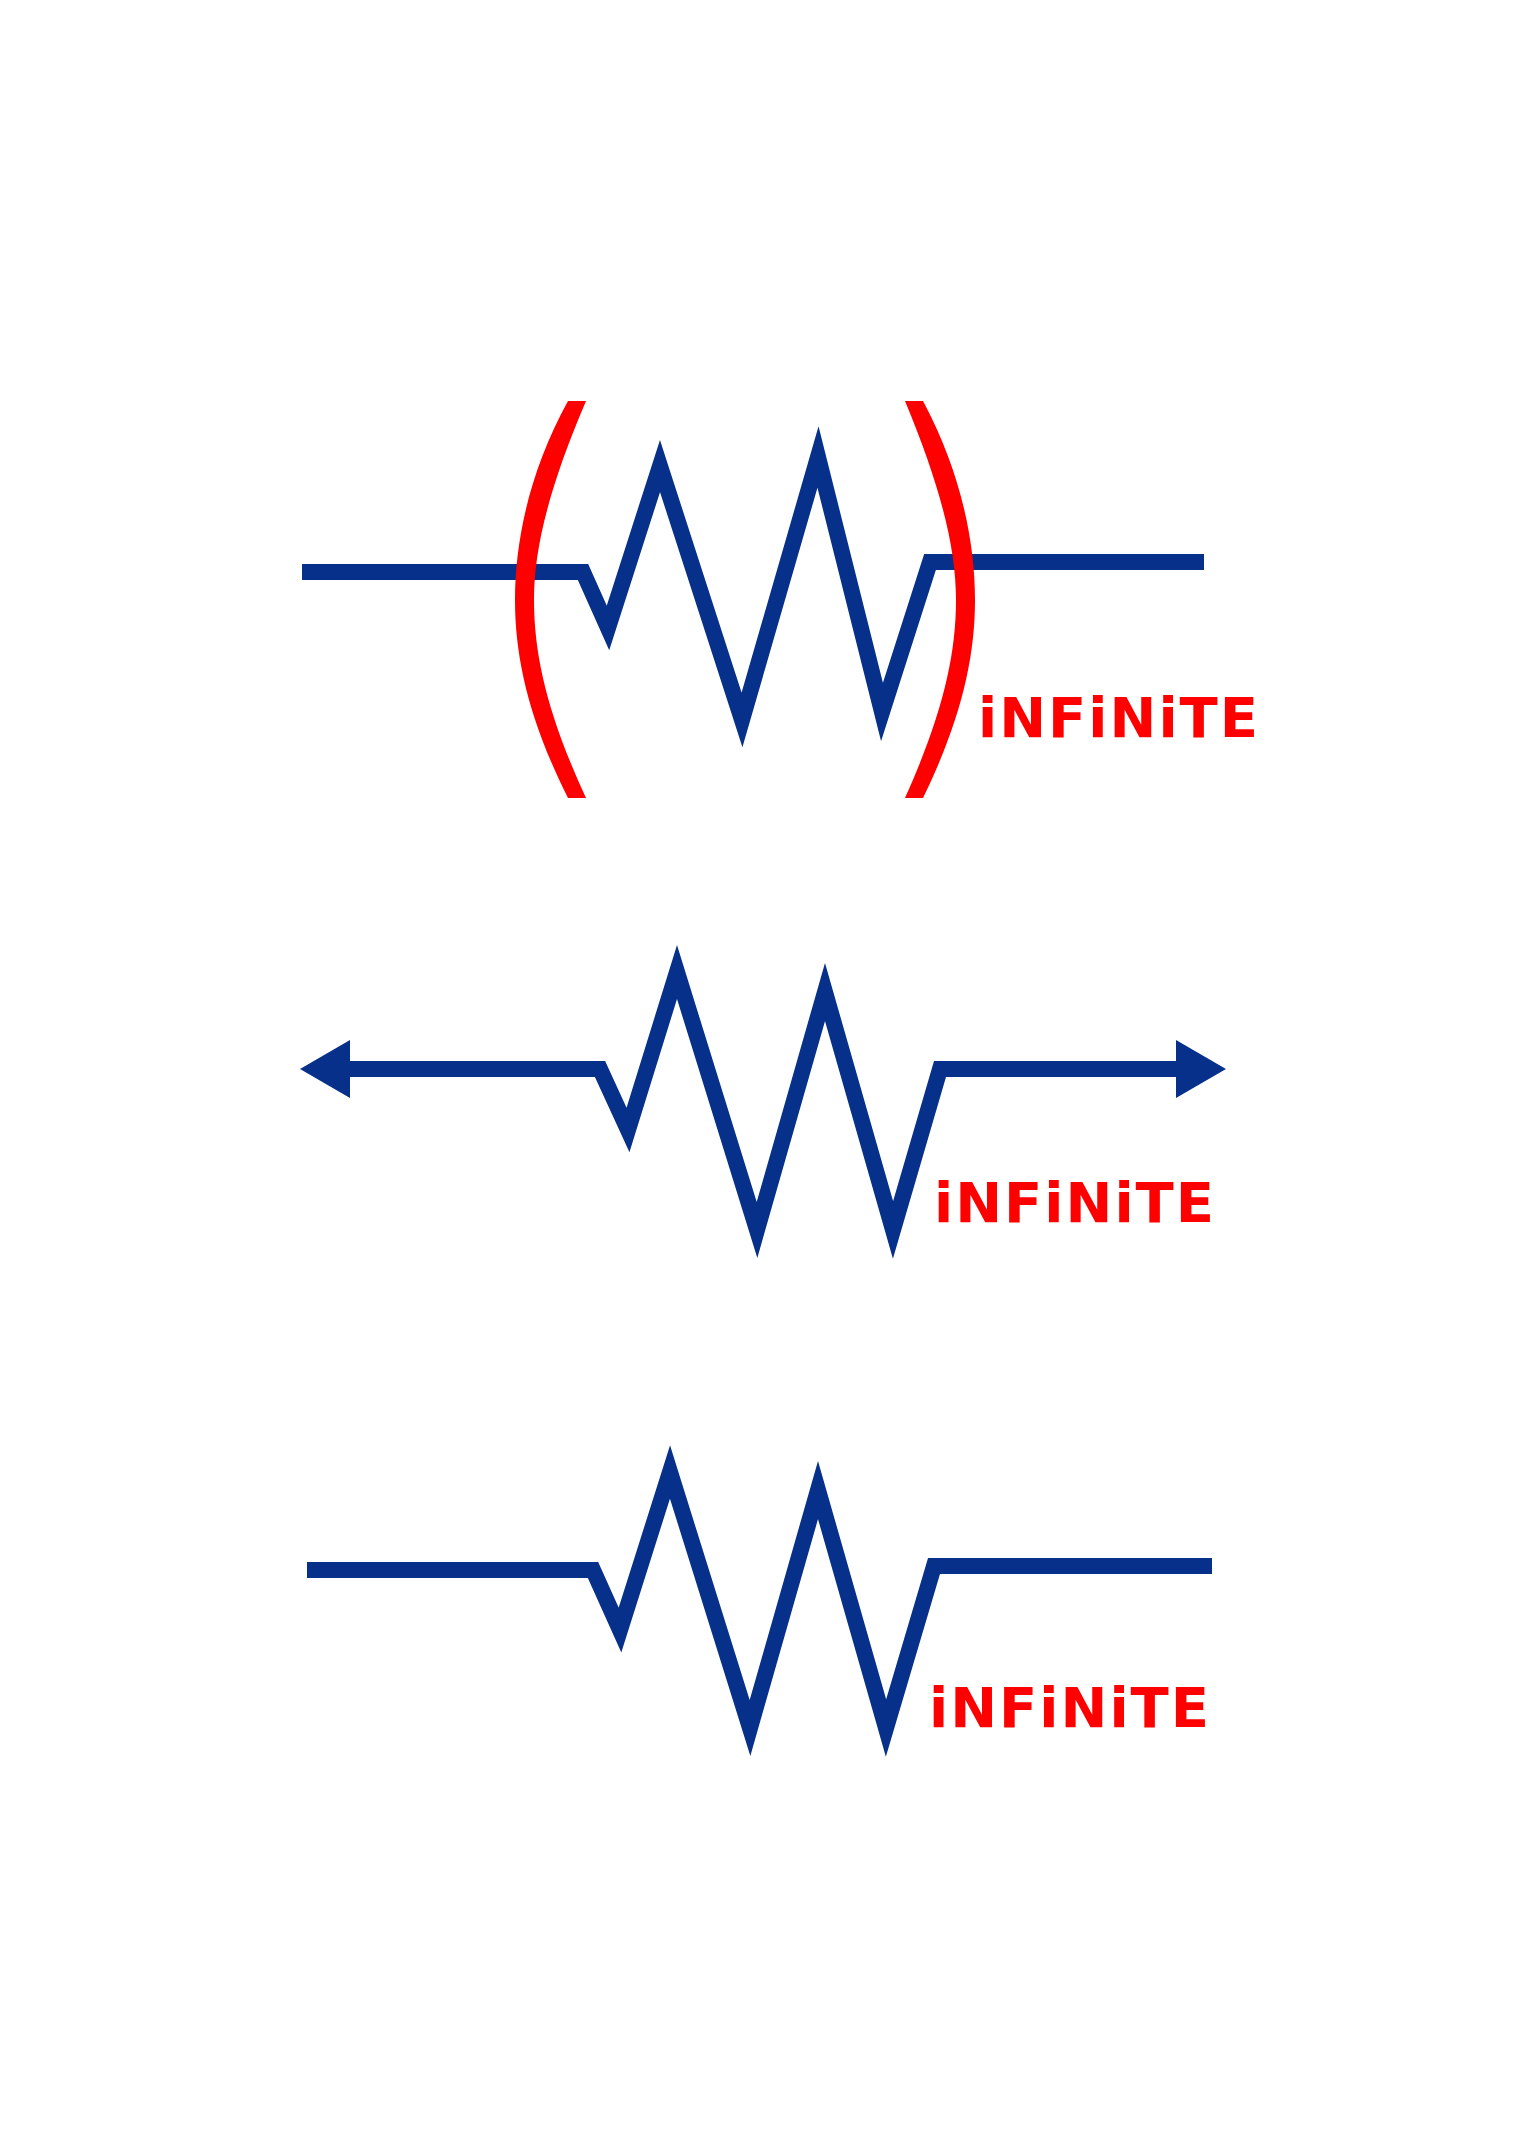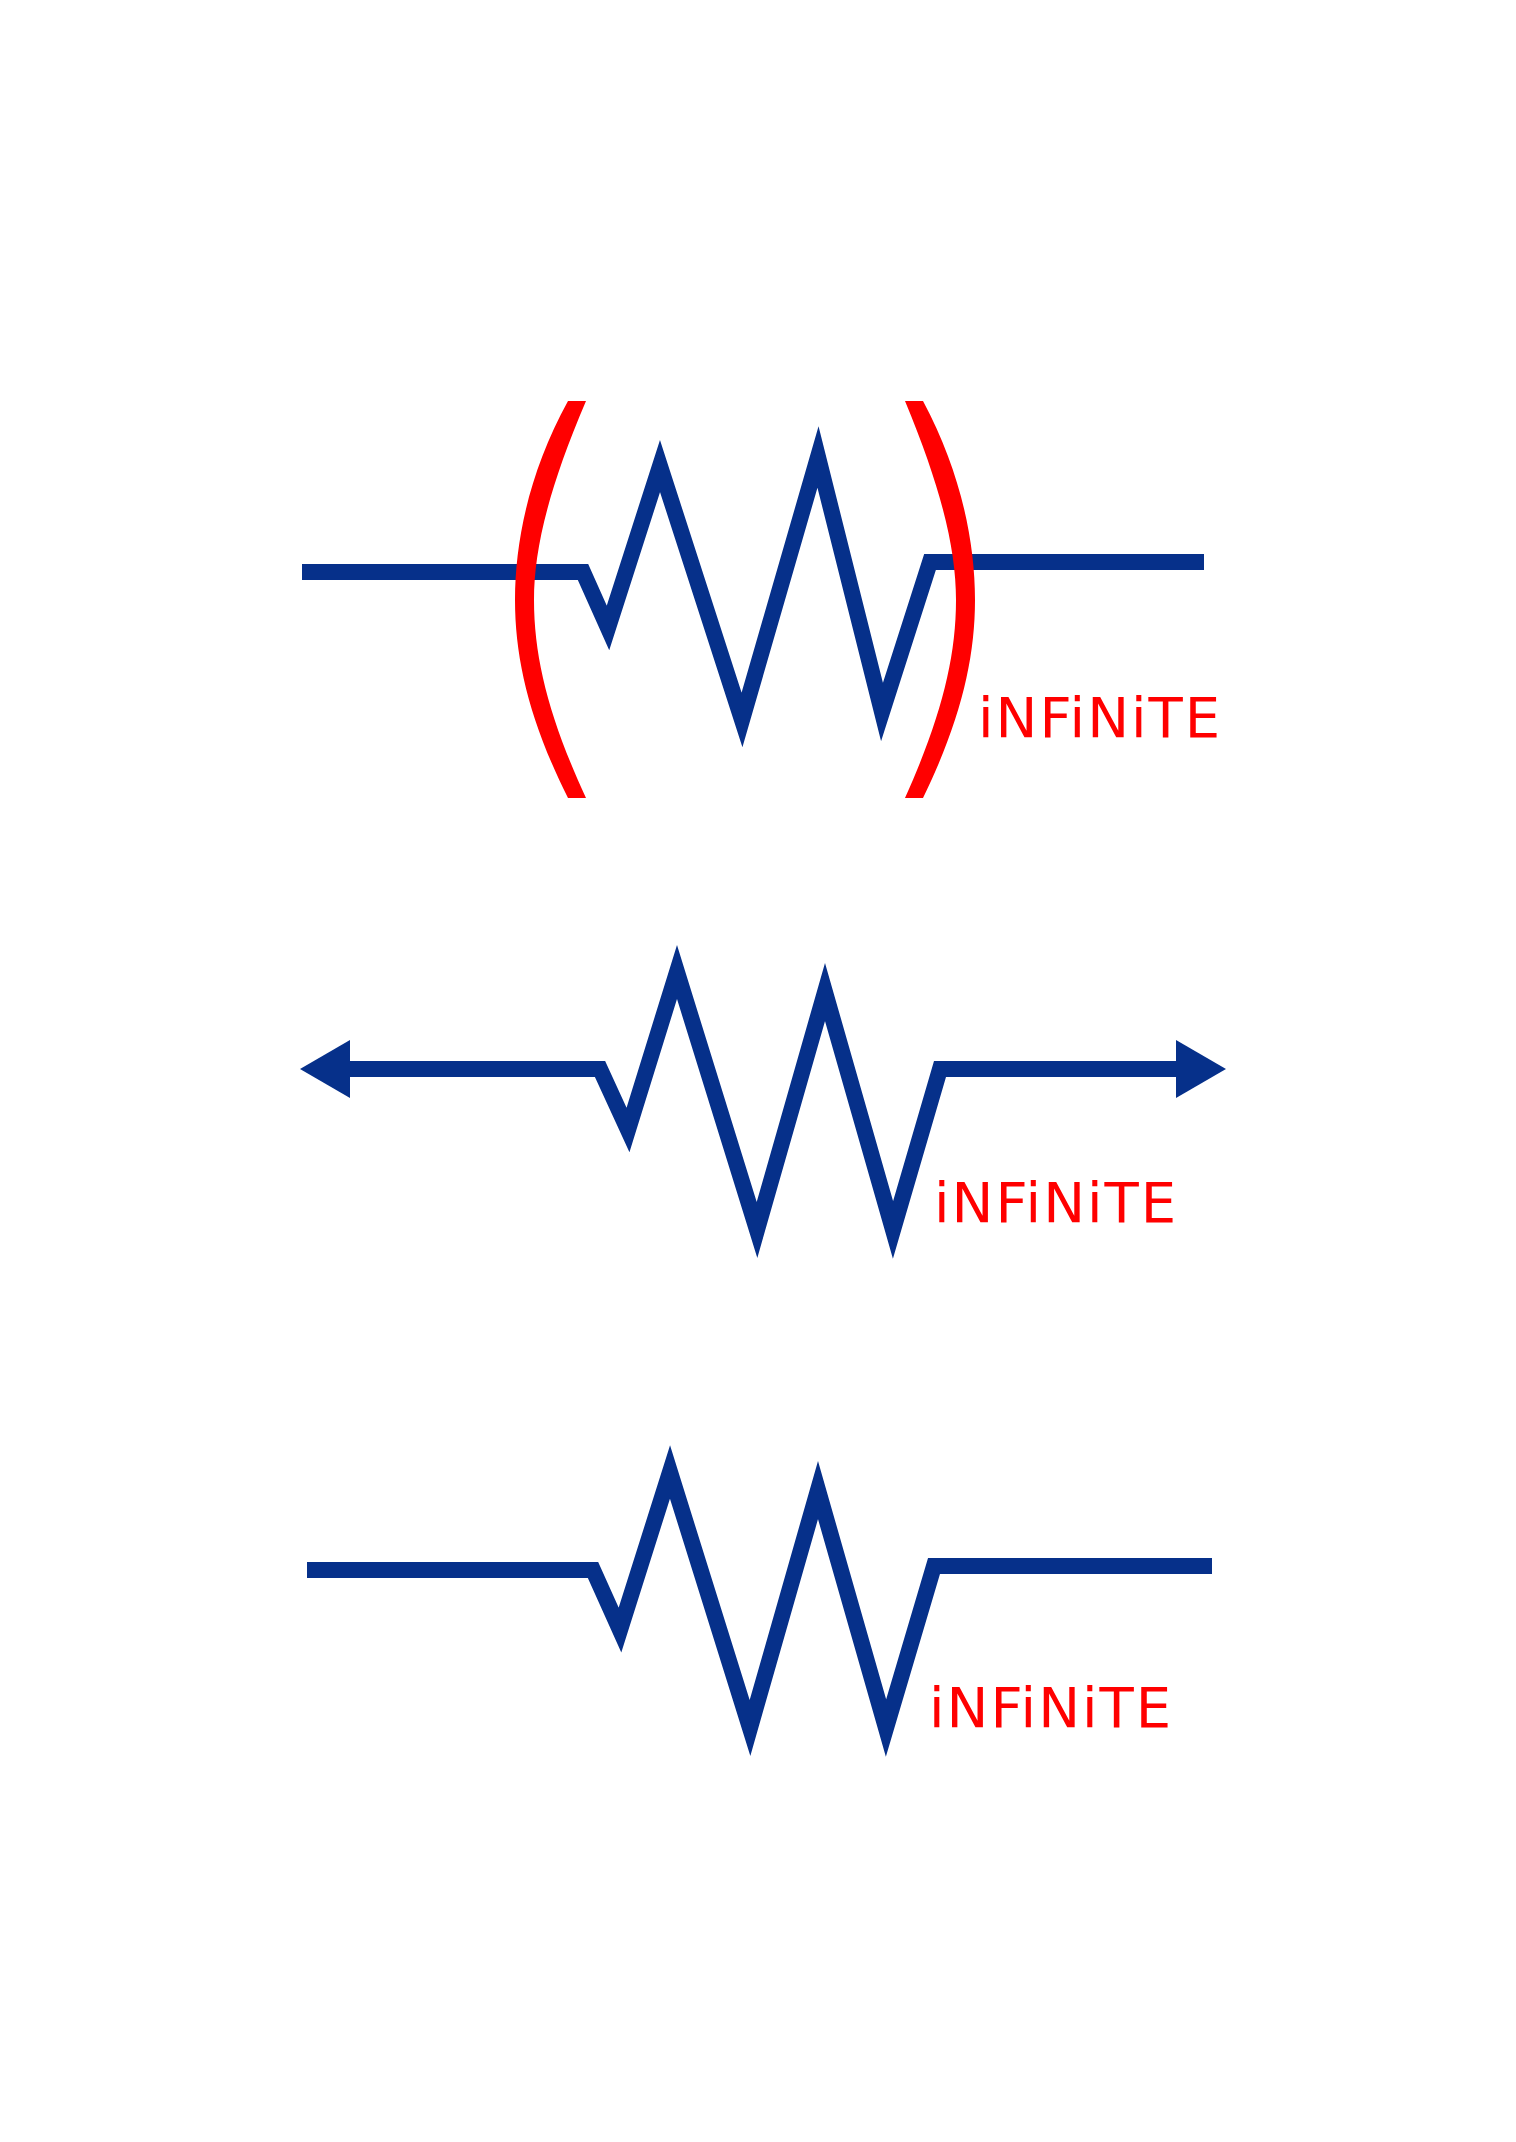--- a/index.html
+++ b/index.html
@@ -2,21 +2,21 @@
 <html><head>
   <meta charset="utf-8">
   <style>
     html, body { margin: 0; padding: 0; background: #ffffff; }
     body { width: 1516px; height: 2142px; position: relative; overflow: hidden; }
     .logo { position: absolute; left: 0; width: 1516px; }
     .logo svg { position: absolute; left: 0; top: 0; overflow: visible; }
     .wordmark {
       position: absolute;
       font-family: "DejaVu Sans", sans-serif;
-      font-weight: normal;
+      font-weight: bold;
       font-size: 56px;
       line-height: 1;
       letter-spacing: 2px;
       white-space: nowrap;
     }
   </style>
 </head>
 <body>
 
 <div class="logo" style="top:0;height:820px;">

